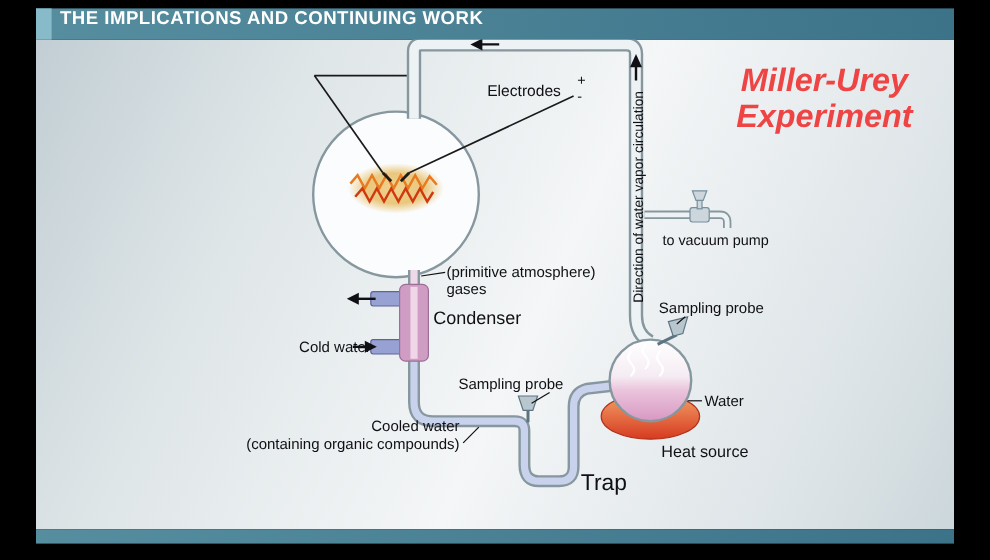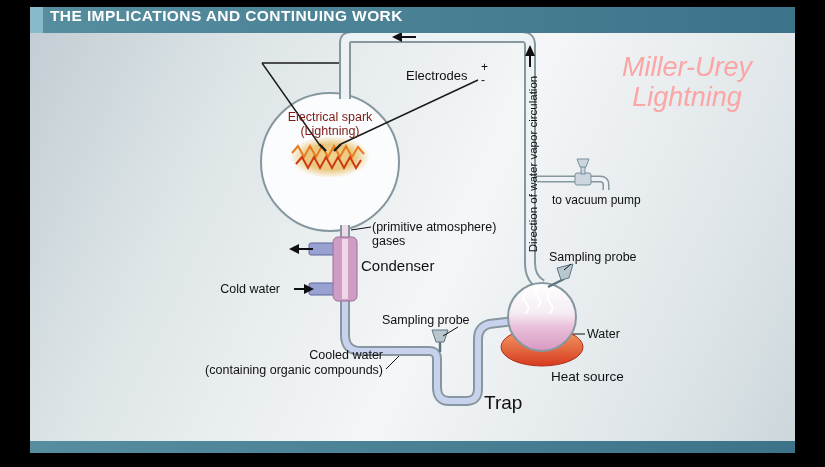--- a/index.html
+++ b/index.html
@@ -19,21 +19,21 @@
   .diagram svg{position:absolute;left:0;top:0}
   .lbl{position:absolute;color:#101014;font-size:12.5px;line-height:14px;white-space:nowrap}
   .lbl.small{font-size:12px}
   .lbl.center{text-align:center}
   .lbl.right{text-align:right}
   .spark-lbl{color:#7c1a14;width:140px}
   .formula{font-size:13.5px;line-height:17px;width:120px}
   .rot-lbl{position:absolute;left:393px;top:151px;width:220px;text-align:center;
     transform:rotate(-90deg);font-size:11.5px;color:#101014;white-space:nowrap}
   .main-title{position:absolute;left:552px;top:45px;width:210px;text-align:center;
-    font-size:27px;line-height:30px;font-weight:normal;font-style:italic;color:#fca5a5}
+    font-size:27px;line-height:30px;font-weight:bold;font-style:italic;color:#ef4444}
 </style>
 </head>
 <body>
 
 <div class="stage">
   <div class="slide">
 
     <div class="header-bar">
       <div class="header-accent"></div>
       <div class="header-title">THE IMPLICATIONS AND CONTINUING WORK</div>
@@ -149,43 +149,39 @@
           <line x1="341" y1="220" x2="321" y2="223"></line>
           <line x1="543" y1="327" x2="555" y2="327"></line>
           <line x1="541" y1="257" x2="534" y2="263"></line>
           <line x1="428" y1="320" x2="413" y2="329"></line>
           <line x1="356" y1="362" x2="369" y2="349"></line>
         </g>
       </svg>
 
       <div class="main-title">
         <div>Miller-Urey</div>
-        <div>Lightning</div>
+        <div>Experiment</div>
       </div>
 
       <div class="lbl" style="left:376px;top:62px;font-size:13px">Electrodes</div>
       <div class="lbl small" style="left:451px;top:54px;line-height:13px">
         <span style="display:block">+</span>
         <span style="display:block">-</span>
       </div>
 
-      <div class="lbl center spark-lbl" style="left:230px;top:103px">
-        <span style="display:block">Electrical spark</span>
-        <span style="display:block">(Lightning)</span>
-      </div>
 
 
       <div class="lbl" style="left:342px;top:213px">
         <span style="display:block">(primitive atmosphere)</span>
         <span style="display:block">gases</span>
       </div>
 
       <div class="lbl" style="left:331px;top:252px;font-size:15px">Condenser</div>
 
-      <div class="lbl right" style="left:183px;top:275px;width:67px">Cold water</div>
+      <div class="lbl right" style="left:212px;top:275px;width:67px">Cold water</div>
 
       <div class="rot-lbl">Direction of water vapor circulation</div>
 
       <div class="lbl small" style="left:522px;top:186px">to vacuum pump</div>
 
       <div class="lbl" style="left:519px;top:243px">Sampling probe</div>
 
       <div class="lbl" style="left:557px;top:320px">Water</div>
 
       <div class="lbl" style="left:521px;top:363px;font-size:13.5px">Heat source</div>

